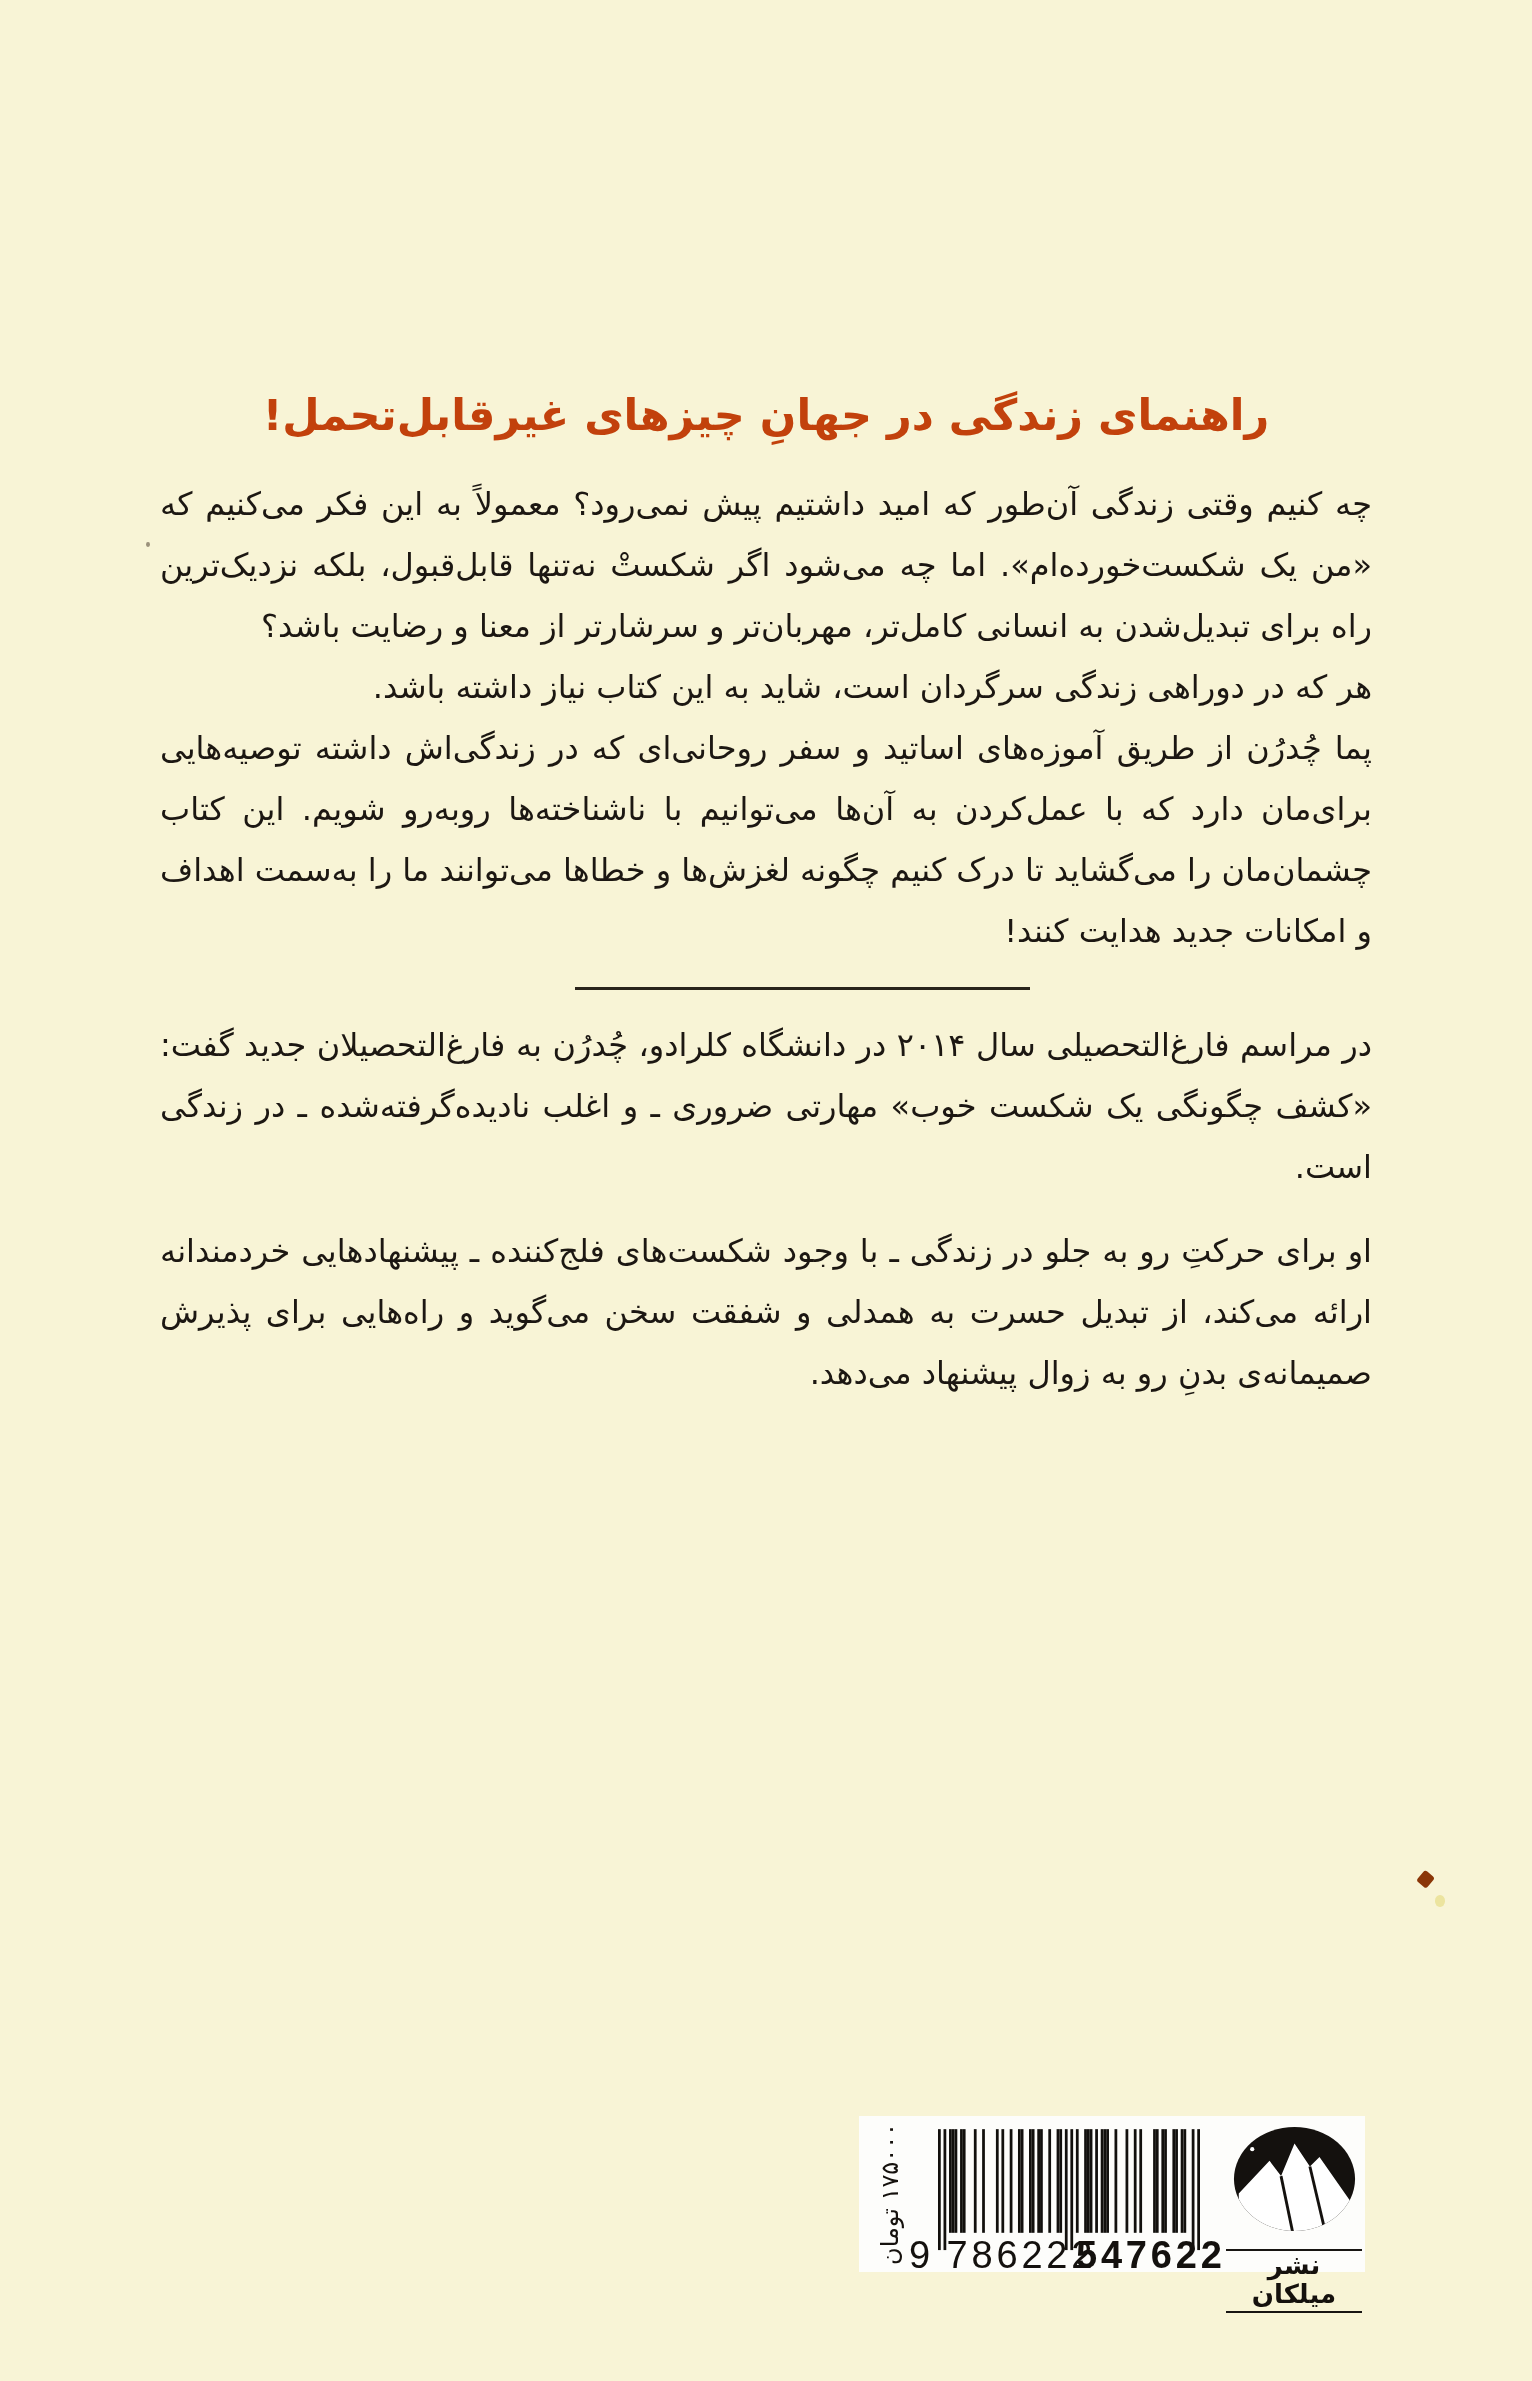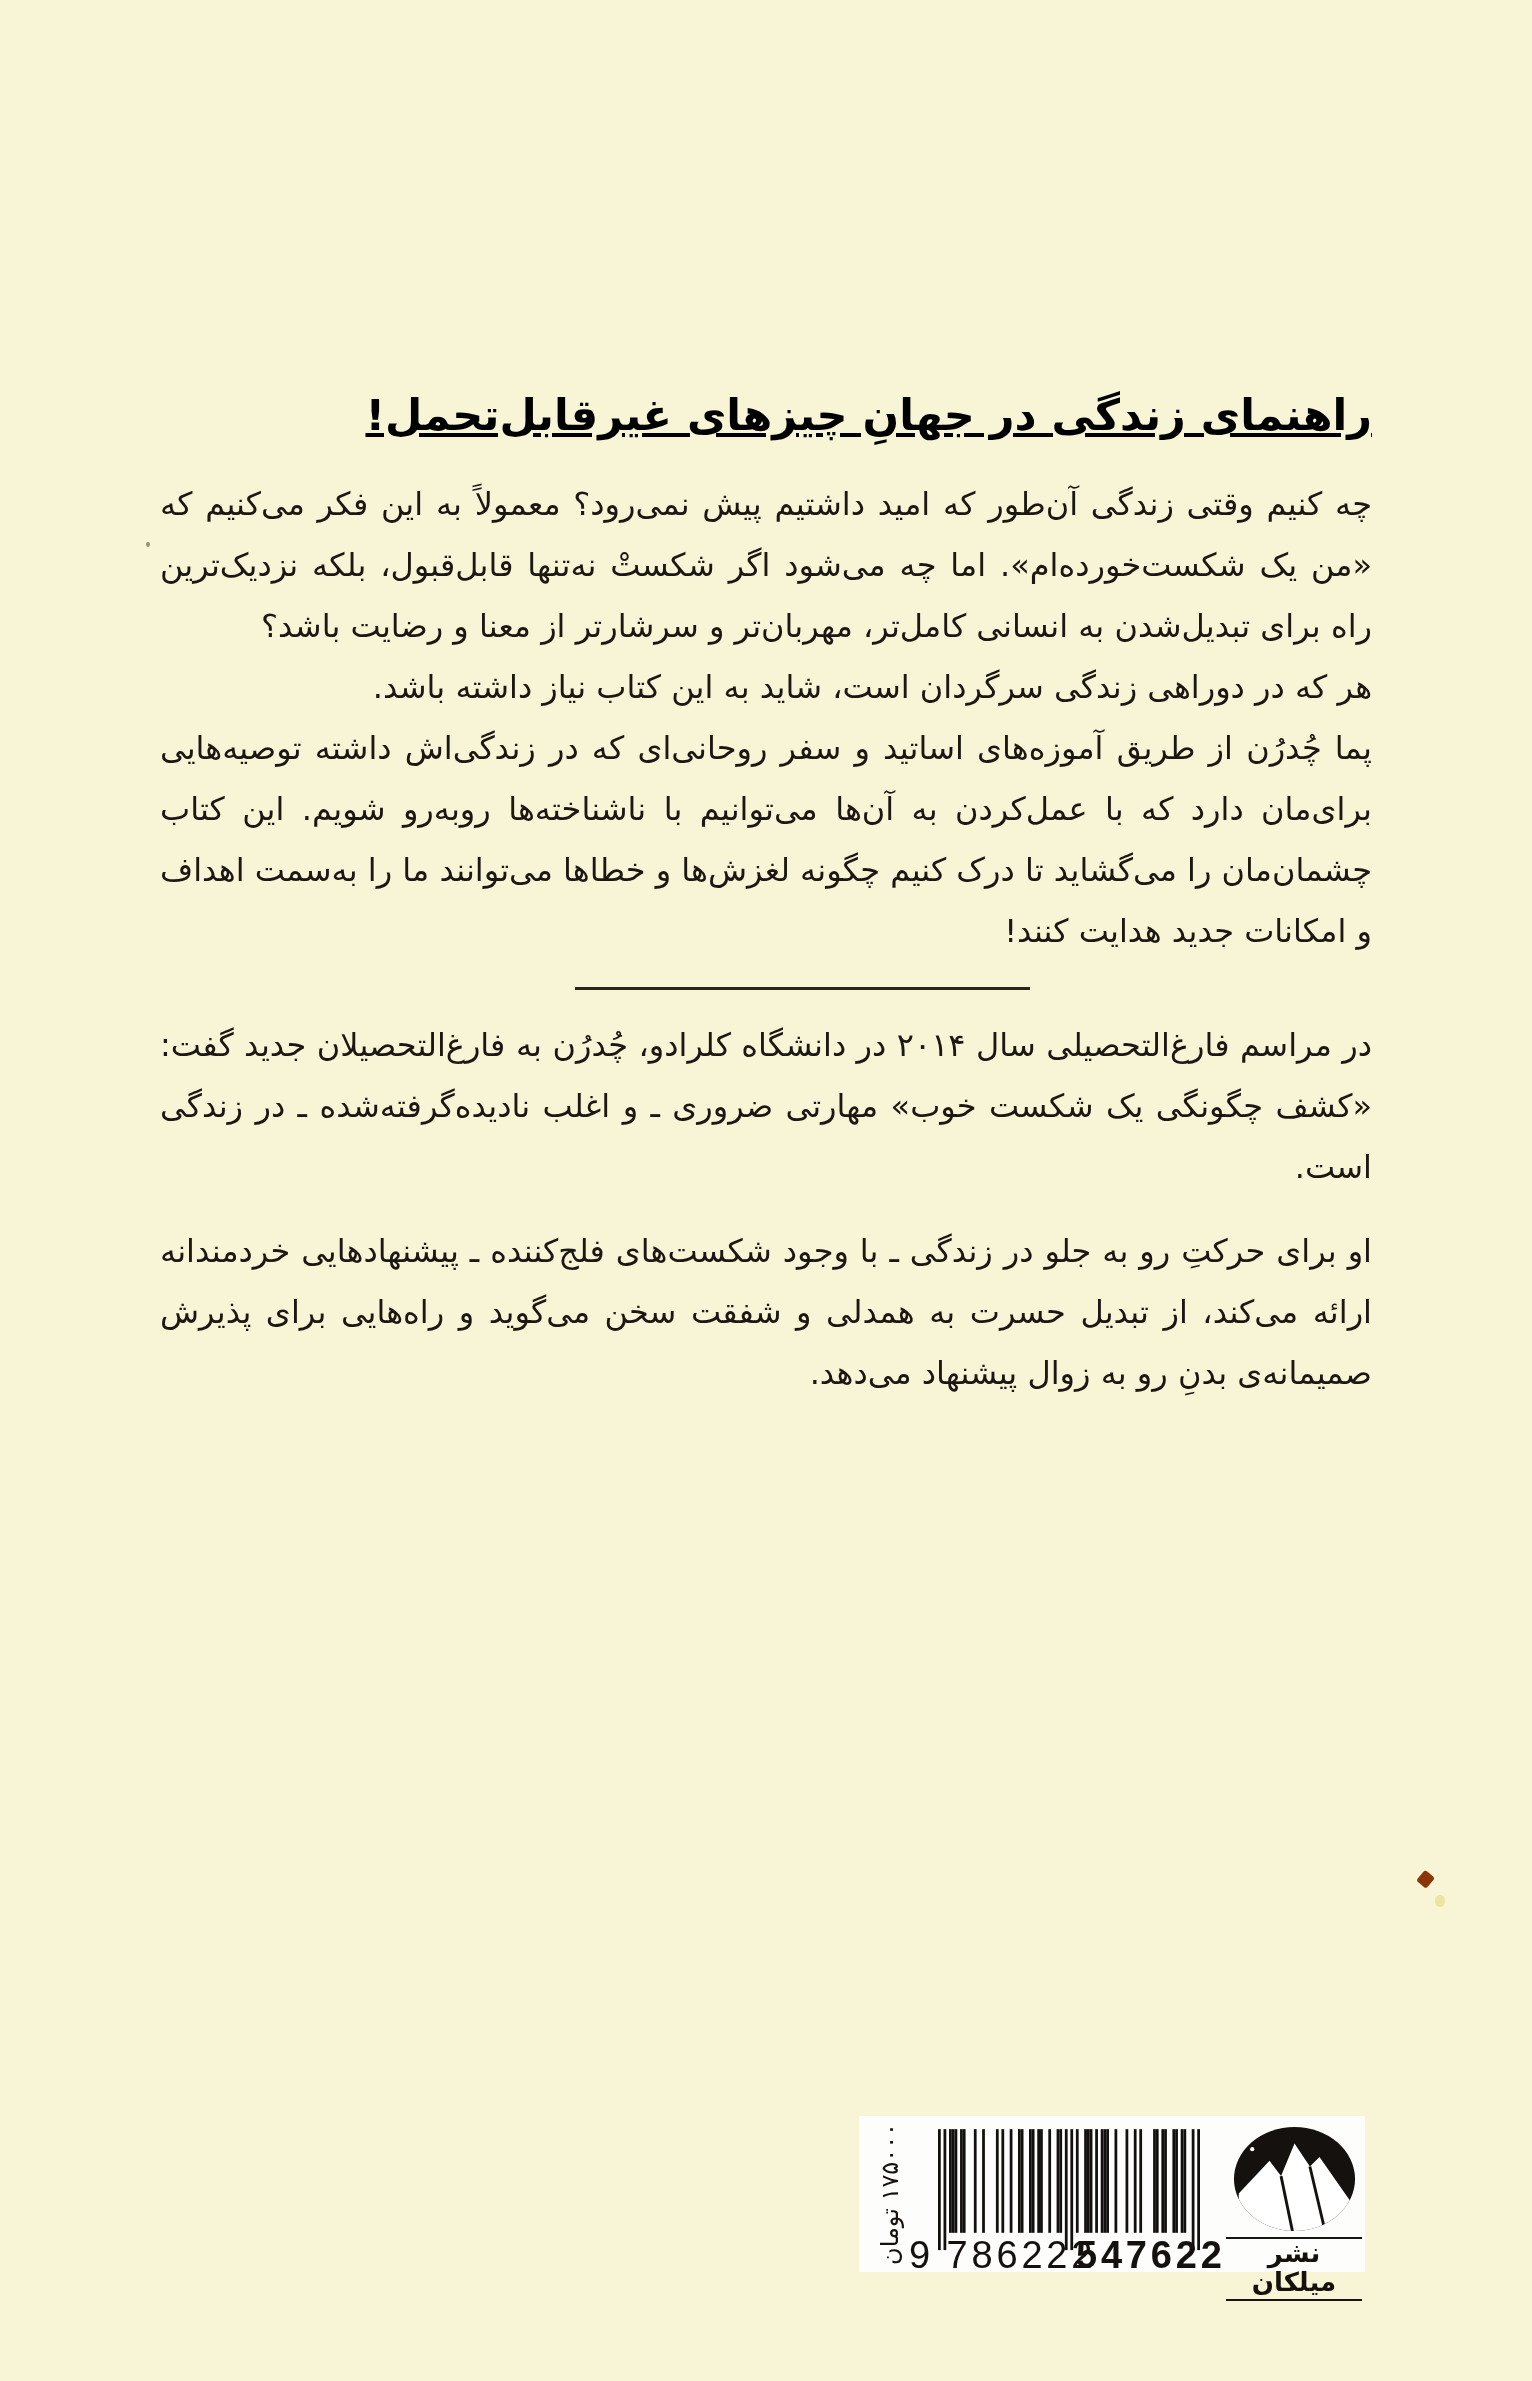--- a/index.html
+++ b/index.html
@@ -16,24 +16,23 @@
   .content{
     position:absolute;
     top:384px;left:160px;right:160px;
     direction:rtl;
     text-align:justify;
   }
   .content h1{
     margin:0 0 27px 0;
     font-size:43px;
     font-weight:700;
-    text-align:right;
+    text-align:center;
     line-height:63px;
-    color:#000000;
-    text-decoration:underline;
+    color:#c2410c;
   }
   .content p{
     margin:0;
     font-size:32px;
     line-height:61px;
     font-weight:400;
   }
   .content p.gap-sm{margin-top:13.4px;}
   .content p.gap-md{margin-top:23px;}
   .divider{
@@ -94,21 +93,21 @@
   .bd.lead{left:-33px;width:29px;letter-spacing:0;}
   .bd.g1{left:8.6px;width:115px;}
   .bd.g2{left:138px;width:115px;font-weight:bold;}
   .publisher{
     position:absolute;
     left:367px;top:9.6px;width:136px;
     text-align:center;
   }
   .publisher svg.logo{display:block;margin:0 auto;}
   .pubname{
-    margin-top:5px;
+    margin-top:17px;
     border-top:2.9px solid #181512;
     border-bottom:2.9px solid #181512;
     padding:0 0 2.9px 0;
     direction:rtl;
     font-size:26px;
     font-weight:700;
     line-height:29px;
     color:#15110d;
   }
 </style>

